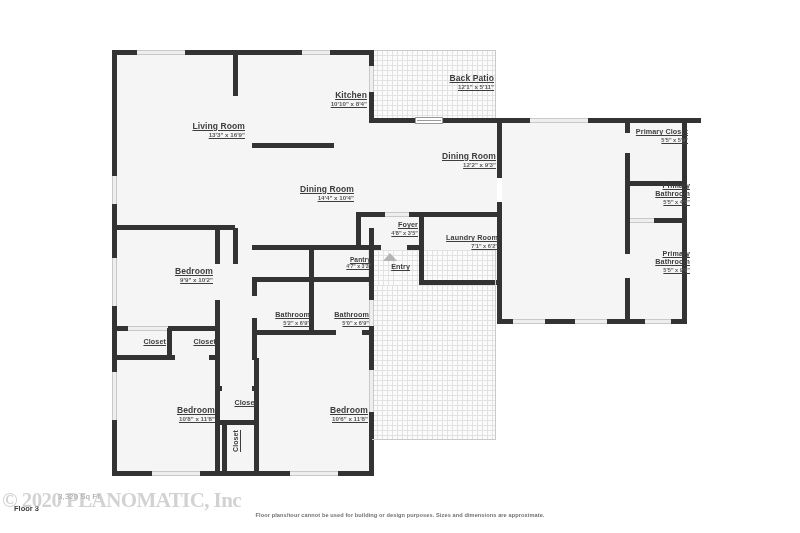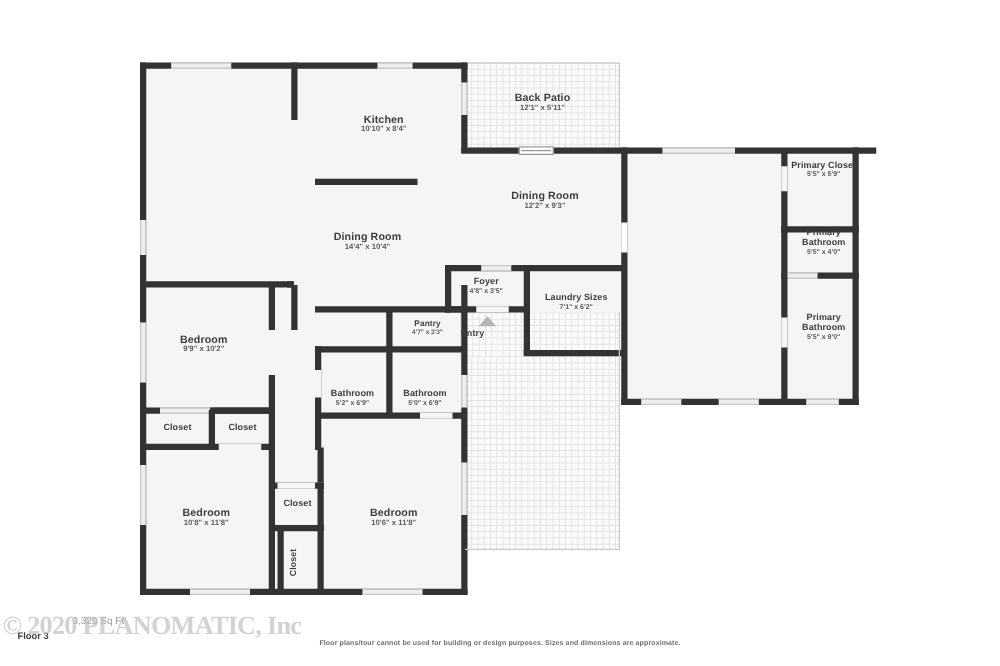--- a/index.html
+++ b/index.html
@@ -70,25 +70,26 @@
     content: "";
     position: absolute;
     left: 1px; right: 1px; top: 50%;
     height: 1px; margin-top: -0.5px;
     background: #9a9a9a;
   }
 
   
   .label {
     position: absolute;
-    text-align: center;
+    text-align: right;
     color: #3d3d3d;
     line-height: 1.12;
     white-space: nowrap;
     pointer-events: none;
+    text-decoration: underline;
   }
   .label .nm {
     display: block;
     font-size: 8.5px;
     font-weight: bold;
     letter-spacing: .1px;
   }
   .label .dm {
     display: block;
     font-size: 6.2px;
@@ -284,20 +285,24 @@
     <div class="gap" style="left:625px; top:133px; width:5px; height:20px;"></div>
     <div class="wall" style="left:625px; top:181px; width:62px; height:5px;"></div>
     <div class="wall" style="left:625px; top:181px; width:5px; height:41px;"></div>
     <div class="wall" style="left:625px; top:218px; width:62px; height:5px;"></div>
     <div class="win" style="left:630px; top:218px; width:24px; height:5px;"></div>
     <div class="wall" style="left:625px; top:222px; width:5px; height:102px;"></div>
     <div class="gap" style="left:625px; top:254px; width:5px; height:24px;"></div>
 
     <div class="entry-marker" style="left:383px; top:253px;"></div>
 
+    <div class="label" style="left:125px; top:122px; width:120px;">
+      <span class="nm">Living Room</span>
+      <span class="dm">13'3" x 16'9"</span>
+    </div>
 
     <div class="label" style="left:247px; top:91px; width:120px;">
       <span class="nm">Kitchen</span>
       <span class="dm">10'10" x 8'4"</span>
     </div>
 
     <div class="label" style="left:234px; top:185px; width:120px;">
       <span class="nm">Dining Room</span>
       <span class="dm">14'4" x 10'4"</span>
     </div>
@@ -327,21 +332,21 @@
       <span class="nm">Primary Bathroom</span>
       <span class="dm">5'5" x 9'0"</span>
     </div>
 
     <div class="label sm" style="left:360px; top:221px; width:58px;">
       <span class="nm">Foyer</span>
       <span class="dm">4'8" x 3'5"</span>
     </div>
 
     <div class="label sm" style="left:424px; top:234px; width:74px;">
-      <span class="nm">Laundry Sizes</span>
+      <span class="nm">Laundry Room</span>
       <span class="dm">7'1" x 6'2"</span>
     </div>
 
     <div class="label tiny" style="left:313px; top:256px; width:58px;">
       <span class="nm">Pantry</span>
       <span class="dm">4'7" x 3'3"</span>
     </div>
 
     <div class="label sm" style="left:346px; top:263px; width:64px;">
       <span class="nm">Entry</span>

